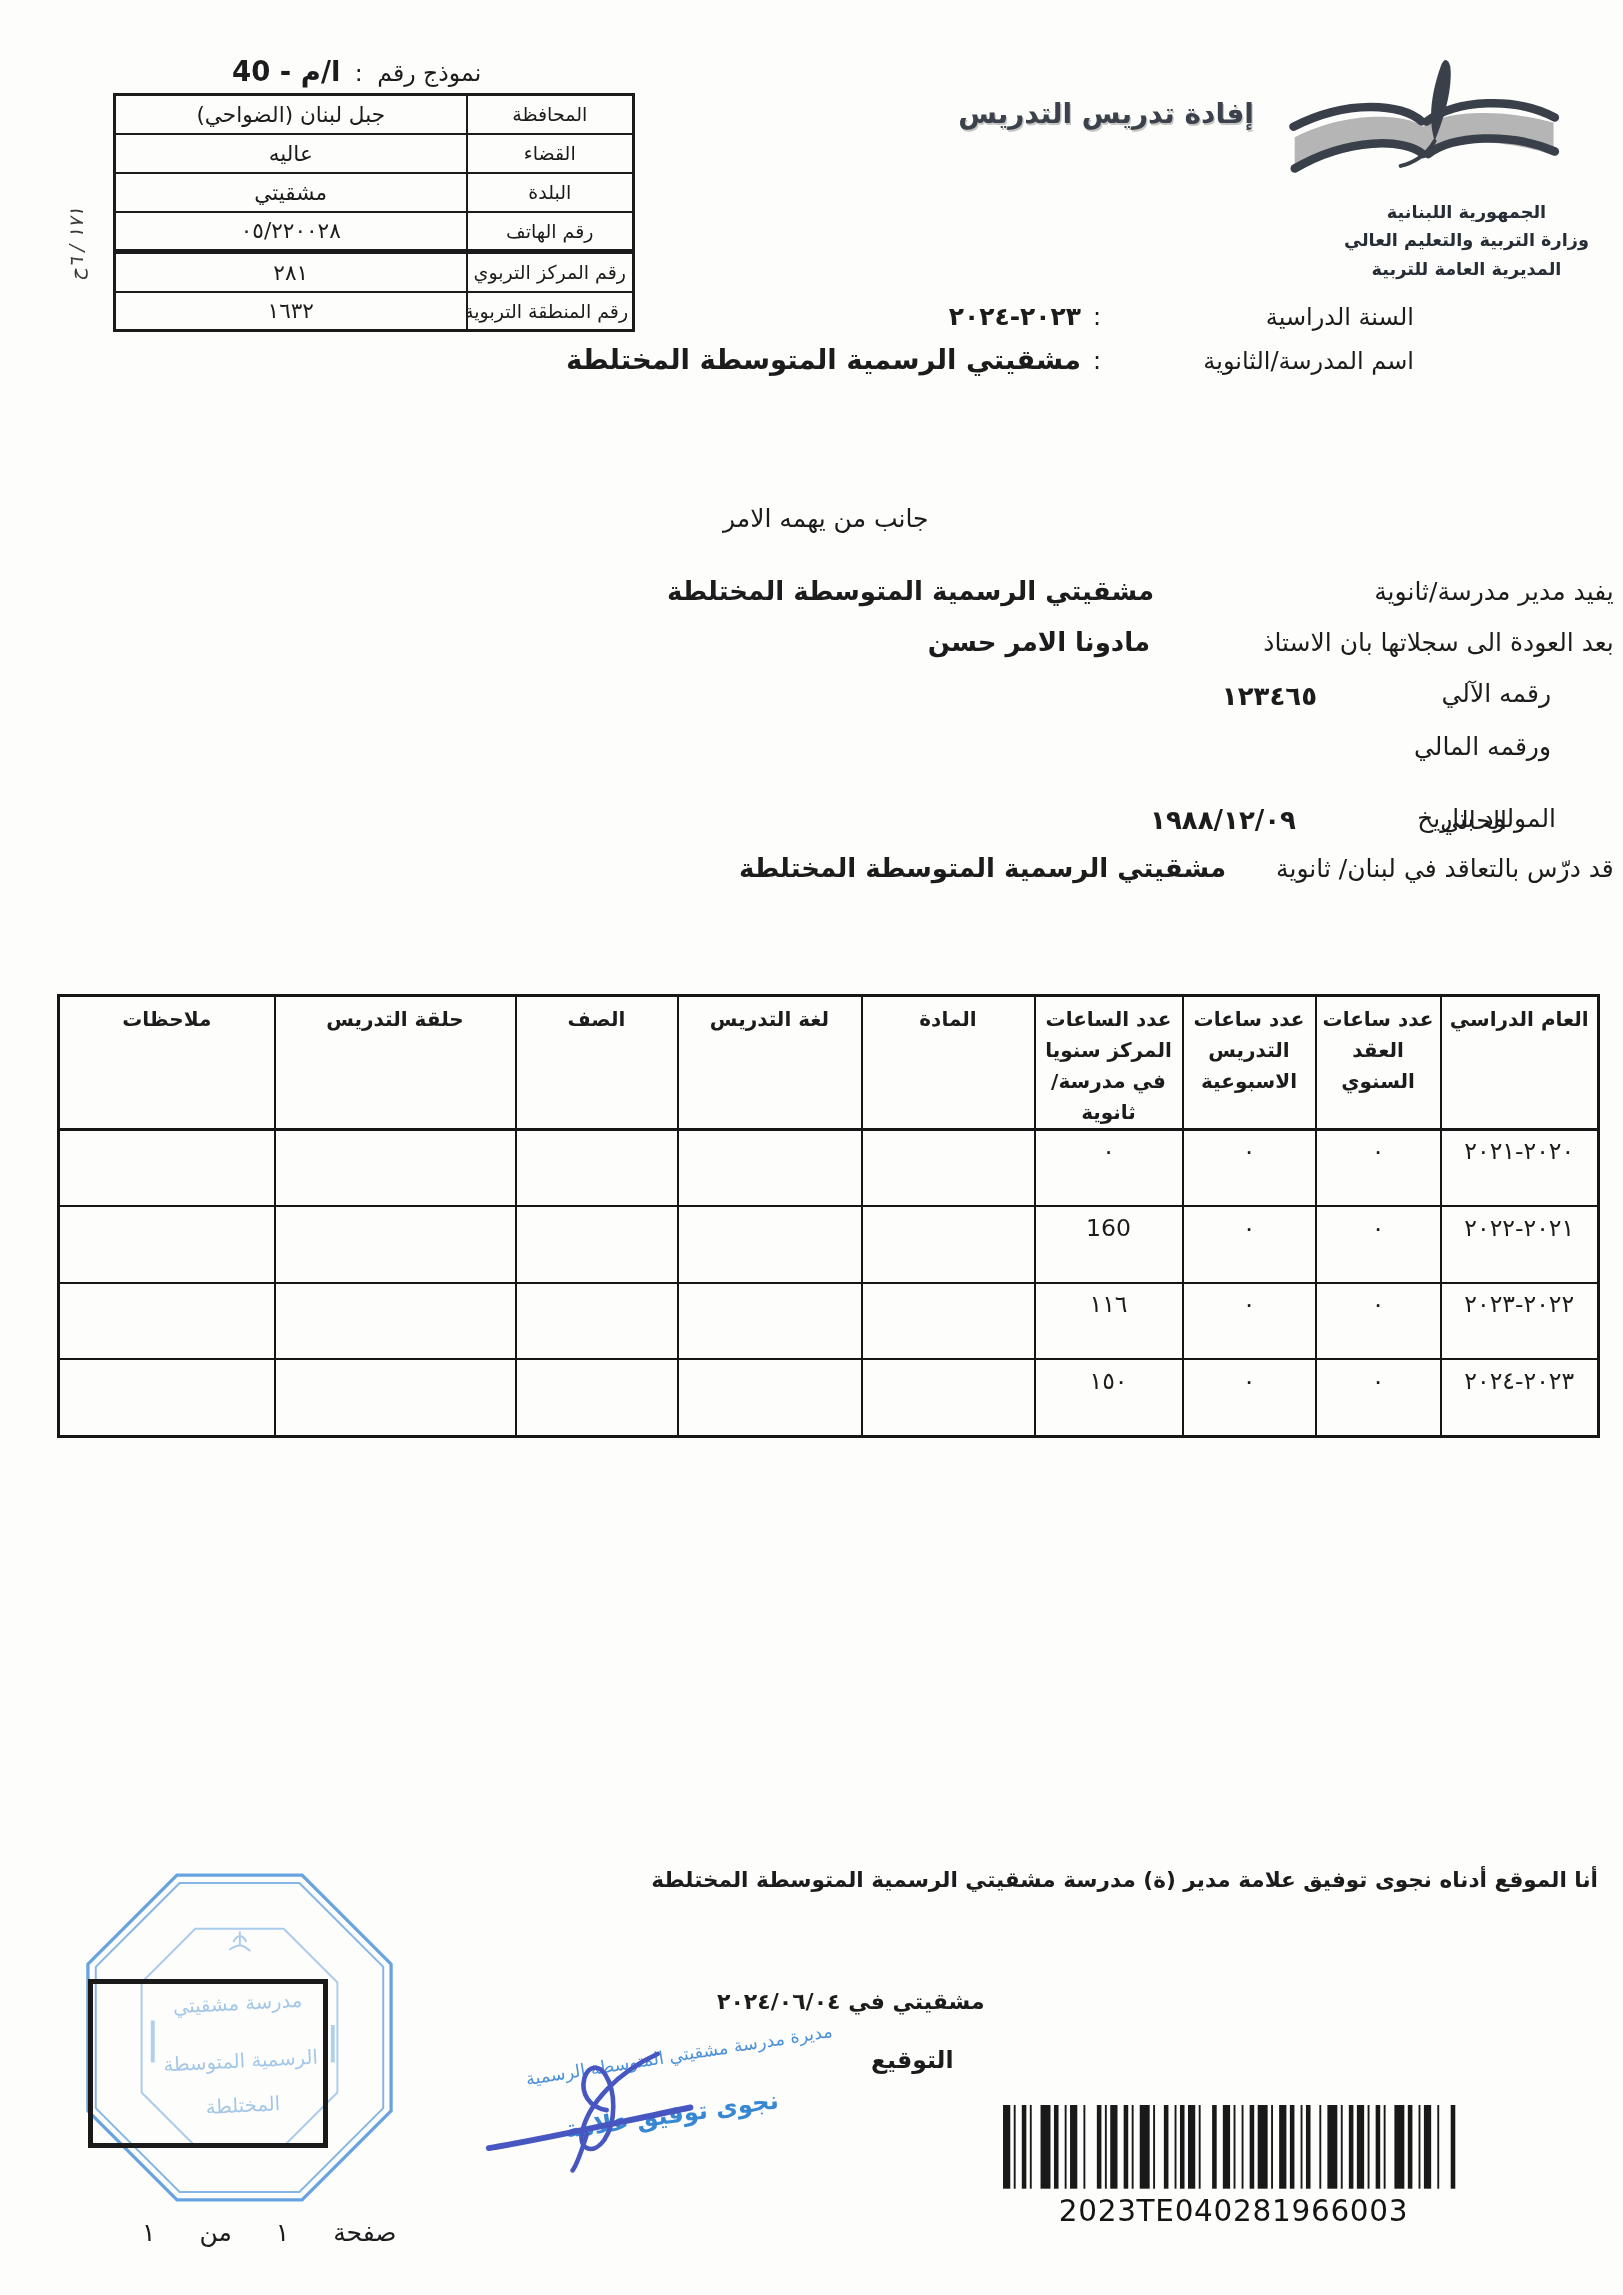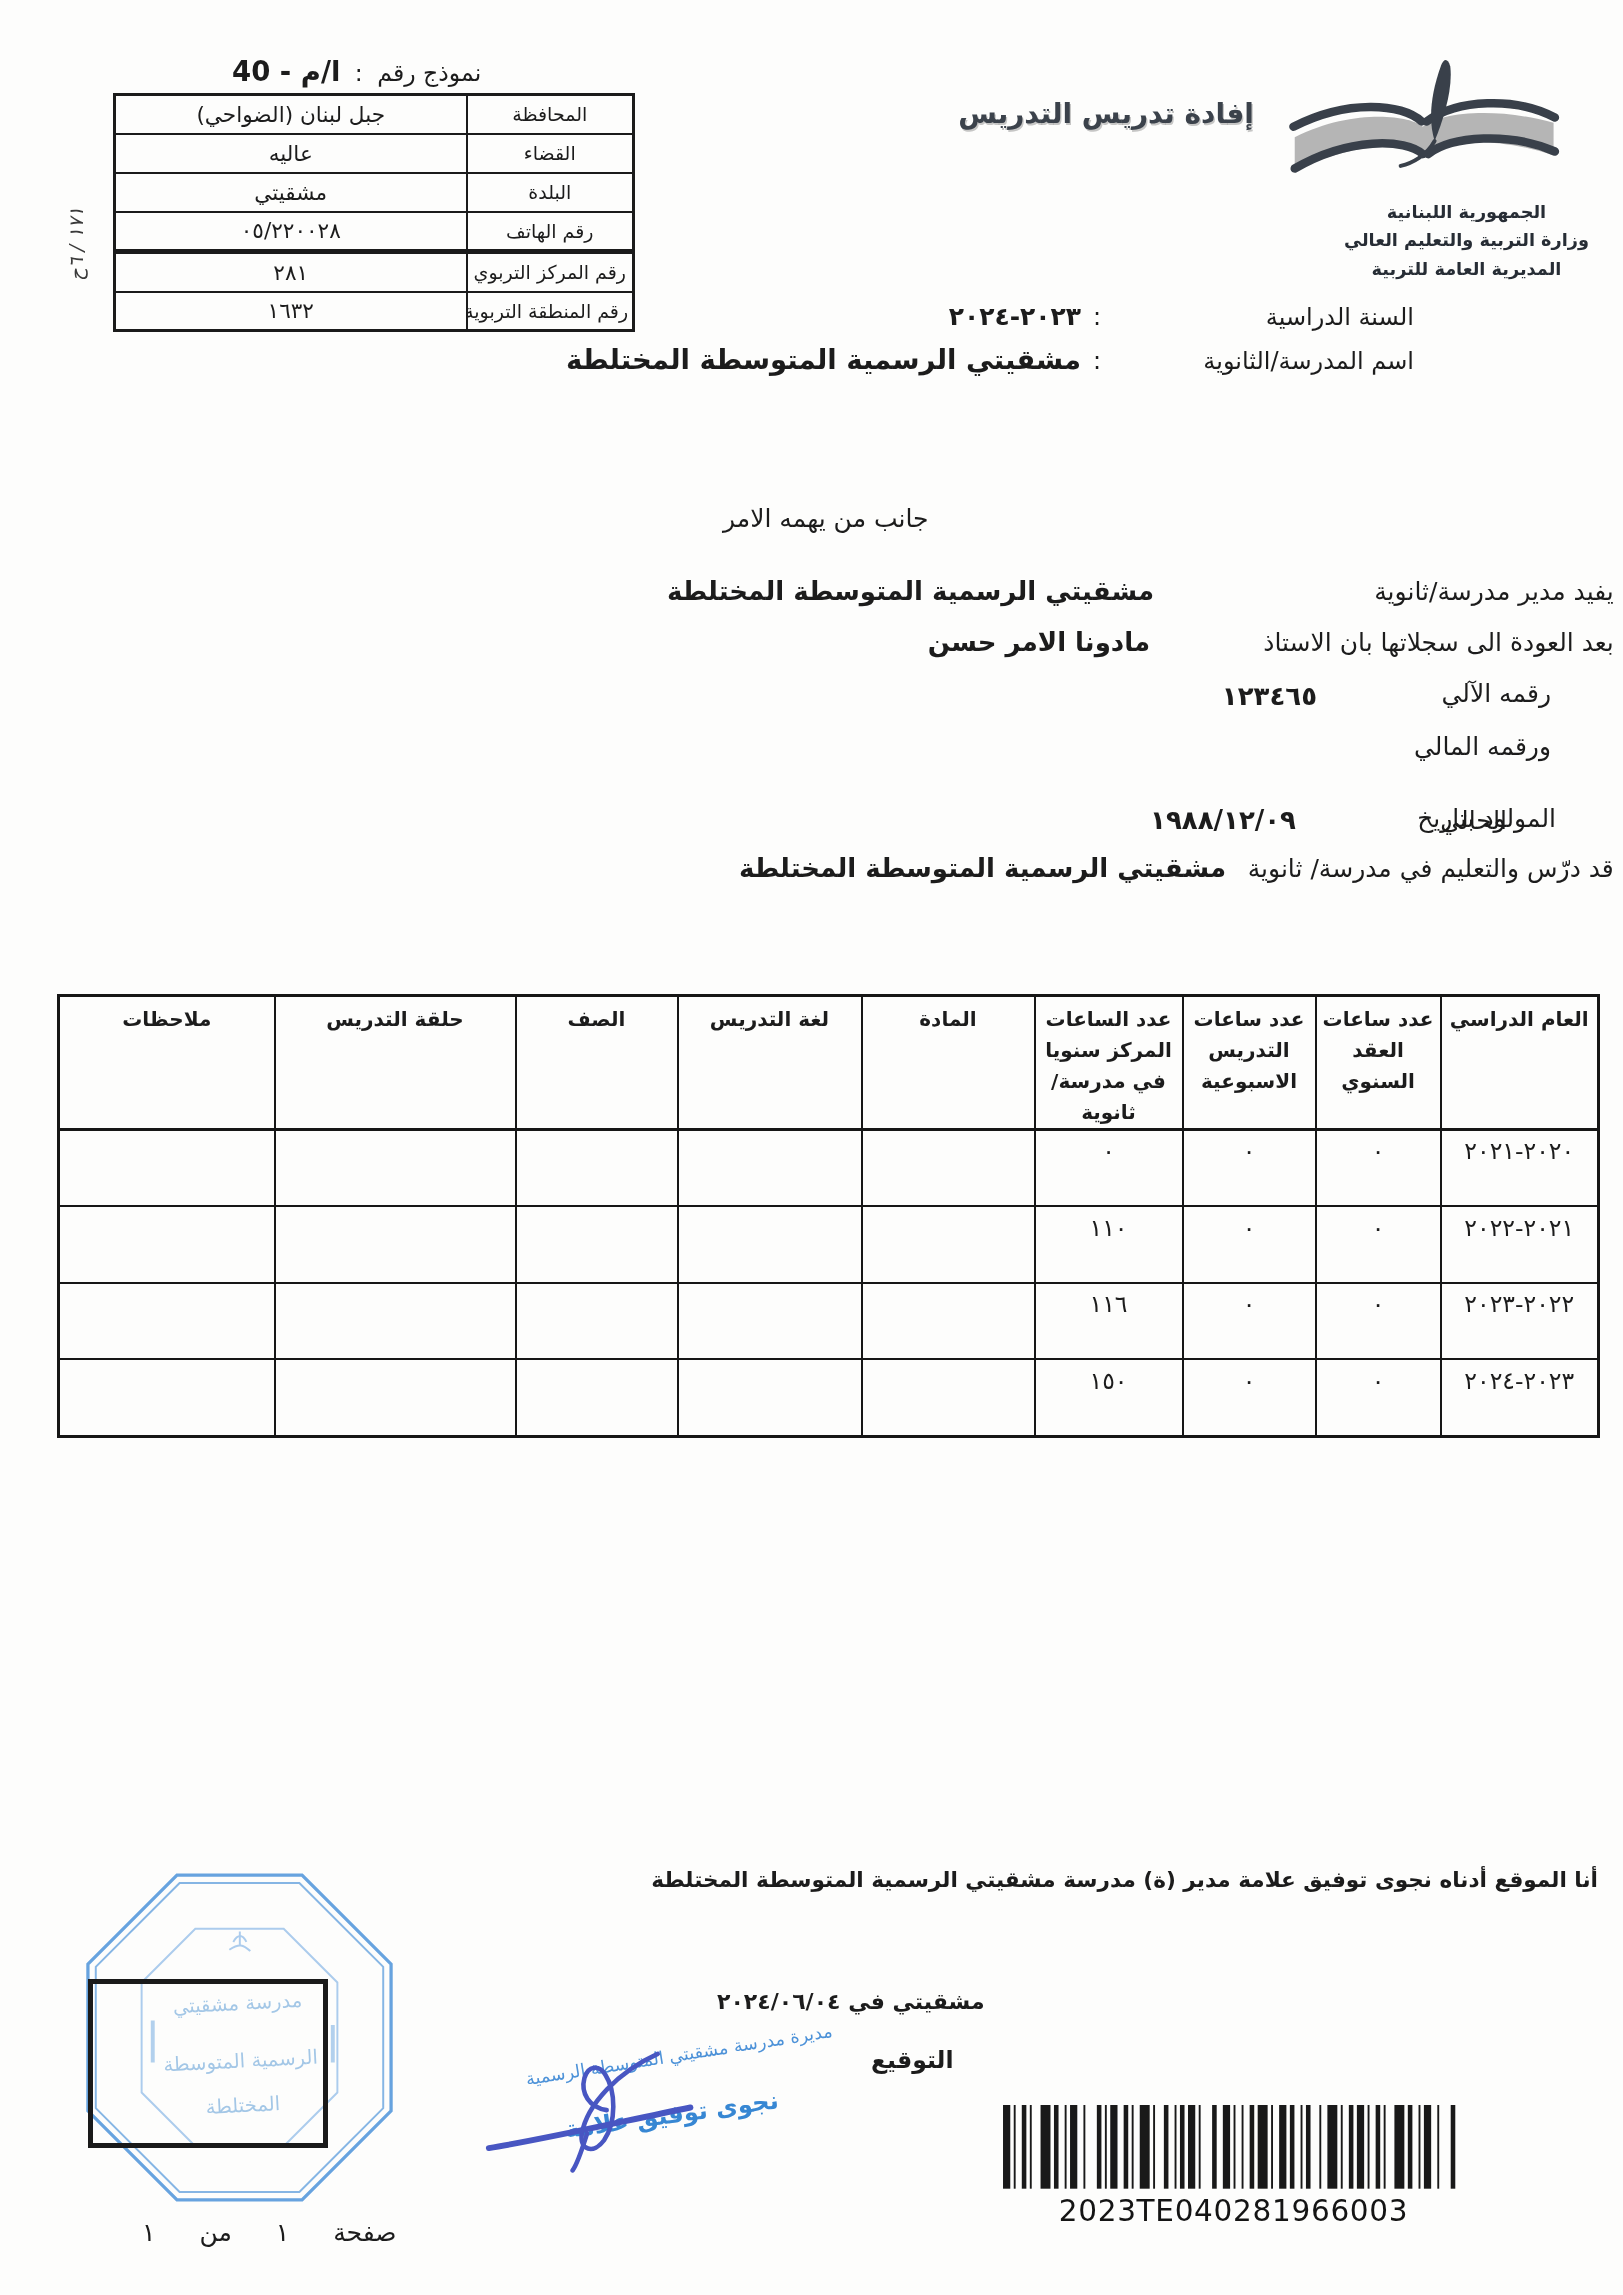--- a/index.html
+++ b/index.html
@@ -165,21 +165,21 @@
 
   <div class="abs stmt" style="right:72px; top:679px;">رقمه الآلي</div>
   <div class="abs stmt-val" style="right:306px; top:681px;">١٢٣٤٦٥</div>
 
   <div class="abs stmt" style="right:72px; top:732px;">ورقمه المالي</div>
   <div class="abs stmt" style="right:116px; top:759px;margin-top:47px;">الحالي</div>
 
   <div class="abs stmt" style="right:67px; top:804px;">المولود بتاريخ</div>
   <div class="abs stmt-val" style="right:327px; top:805px;">١٩٨٨/١٢/٠٩</div>
 
-  <div class="abs stmt" style="right:9.2px; top:854px;">قد درّس والتعليم في مدرسة/ ثانوية</div>
+  <div class="abs stmt" style="right:9.2px; top:854px;">قد درّس بالتعاقد في لبنان/ ثانوية</div>
   <div class="abs stmt-val" style="right:397px; top:853px;">مشقيتي الرسمية المتوسطة المختلطة</div>
 
   <table class="hours-tbl">
     <colgroup>
       <col style="width:158px">
         <col style="width:125px">
         <col style="width:133px">
         <col style="width:148px">
       <col style="width:173px">
         <col style="width:184px">
@@ -209,21 +209,21 @@
         <td></td>
         <td></td>
         <td></td>
         <td></td>
         <td></td>
       </tr>
       <tr>
         <td>٢٠٢١-٢٠٢٢</td>
         <td>٠</td>
         <td>٠</td>
-        <td>١١٠</td>
+        <td>160</td>
         <td></td>
         <td></td>
         <td></td>
         <td></td>
         <td></td>
       </tr>
       <tr>
         <td>٢٠٢٢-٢٠٢٣</td>
         <td>٠</td>
         <td>٠</td>

